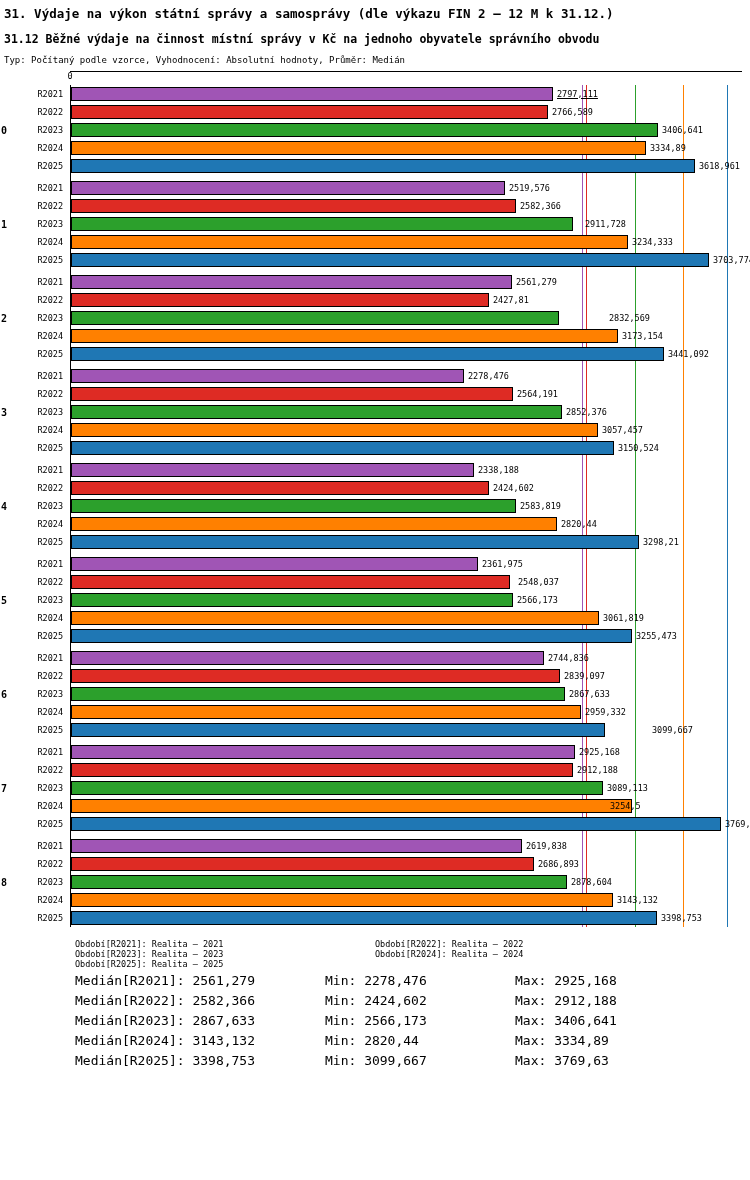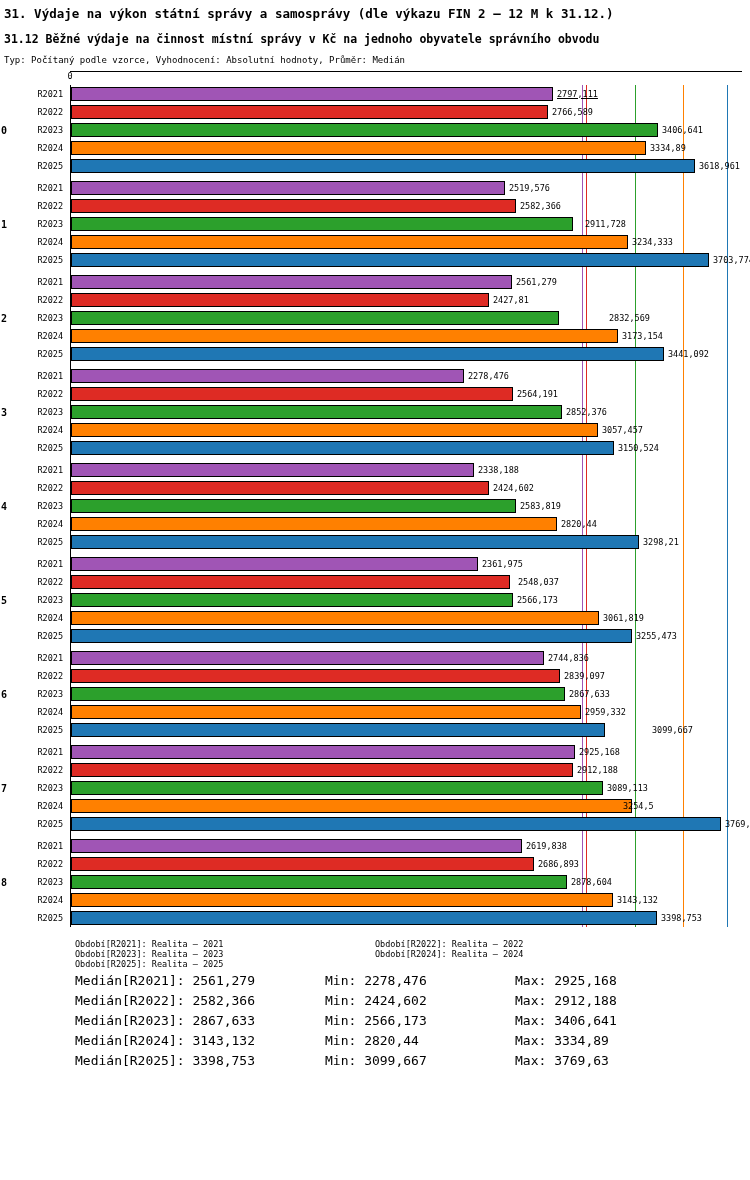--- a/index.html
+++ b/index.html
@@ -379,21 +379,21 @@
             <div class="bar-value" style="left: 503px;">2912,188</div>
           </div>
           <div class="row">
             <div class="row-label">R2023</div>
             <div class="bar" style="width: 532px; background: rgb(44, 160, 44);"></div>
             <div class="bar-value" style="left: 533px;">3089,113</div>
           </div>
           <div class="row">
             <div class="row-label">R2024</div>
             <div class="bar" style="width: 561px; background: rgb(255, 128, 0);"></div>
-            <div class="bar-value" style="left: 549px; text-align: center;">3254,5</div>
+            <div class="bar-value" style="left: 536px; text-align: center;">3254,5</div>
           </div>
           <div class="row">
             <div class="row-label">R2025</div>
             <div class="bar" style="width: 650px; background: rgb(31, 119, 180);"></div>
             <div class="bar-value" style="left: 651px;">3769,63</div>
           </div>
         </div>
         <div class="group" style="margin-bottom: 4px;">
           <div class="group-label">8</div>
           <div class="row">

